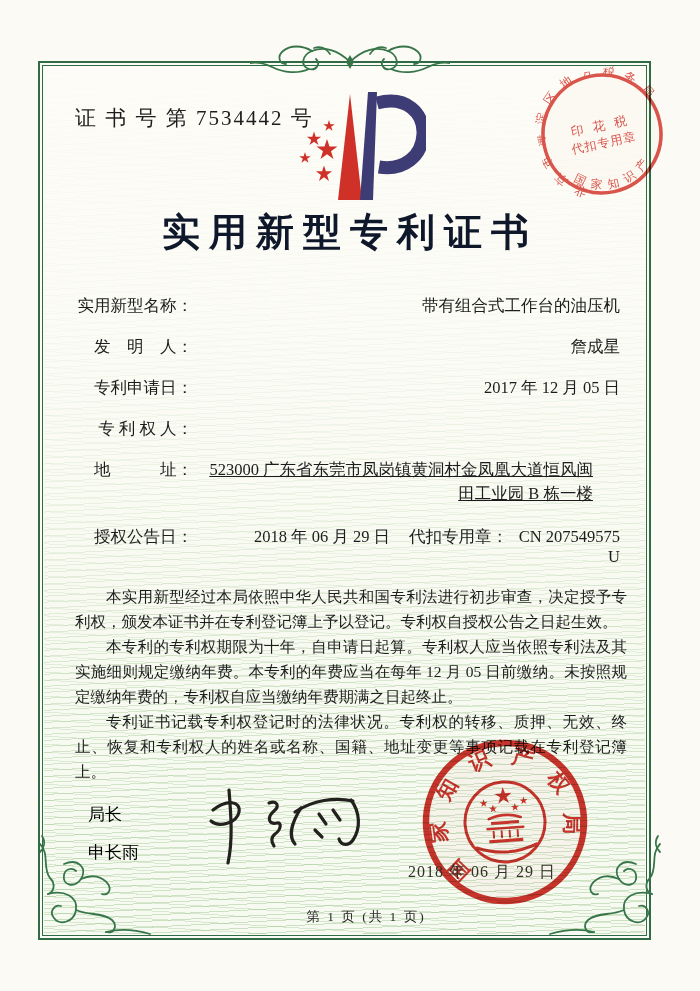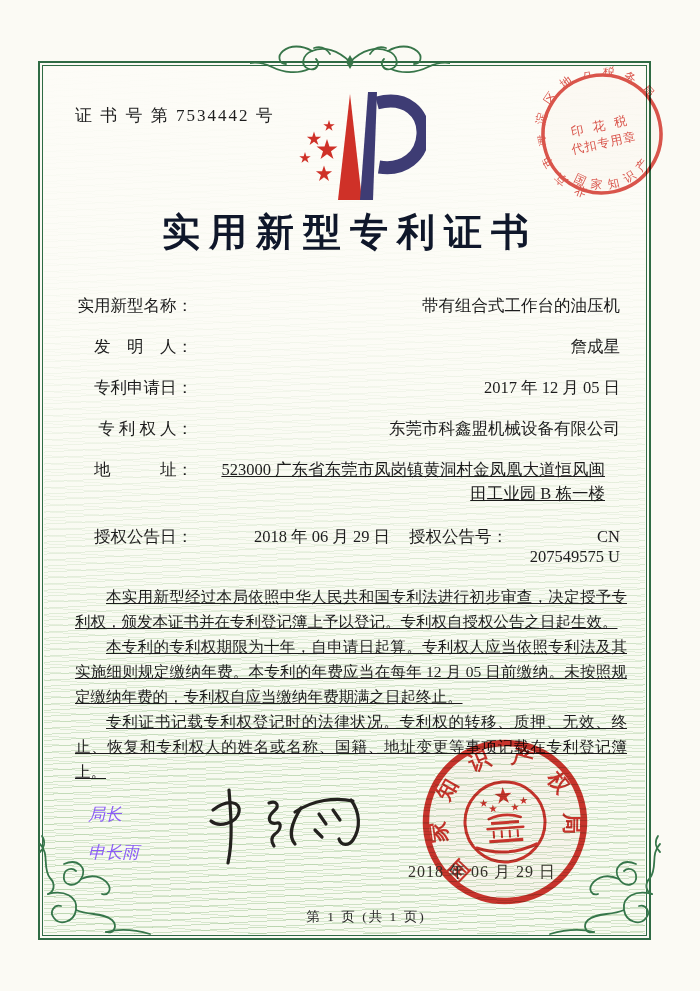--- a/index.html
+++ b/index.html
@@ -18,39 +18,39 @@
       linear-gradient(to bottom, rgba(253,252,247,.98) 0%, rgba(253,252,247,.88) 28%,
         rgba(251,251,244,.6) 52%, rgba(247,250,240,.22) 74%, rgba(245,249,238,0) 100%),
       repeating-linear-gradient(177deg, rgba(150,192,136,.45) 0 1px, rgba(255,255,255,0) 1px 6px),
       repeating-linear-gradient(183.5deg, rgba(150,192,136,.33) 0 1px, rgba(255,255,255,0) 1px 8px);
   }
   .ornament{position:absolute;pointer-events:none;}
   .orn-top{left:250px;top:42px;width:200px;height:40px;}
   .orn-bl{left:34px;top:834px;width:118px;height:108px;}
   .orn-br{left:548px;top:834px;width:118px;height:108px;}
   
-  .cert-no{position:absolute;left:75px;top:104px;font-size:17px;letter-spacing:2px;color:#1d1d1d;}
+  .cert-no{position:absolute;left:75px;top:104px;font-size:21px;letter-spacing:2px;color:#1d1d1d;}
   .logo{position:absolute;left:278px;top:90px;width:148px;height:118px;}
   .title{position:absolute;left:0;top:207px;width:100%;text-align:center;
     font-size:38px;font-weight:600;letter-spacing:9px;color:#0f172a;}
   
   .fields{position:absolute;left:75px;top:296px;width:545px;font-size:16.5px;line-height:20px;}
   .frow{display:flex;margin-bottom:21px;align-items:flex-start;text-align:right;}
   .flabel{flex:0 0 118px;white-space:nowrap;color:#1c1c1c;}
-  .fvalue{flex:1;color:#1c1c1c;margin-left:12px;}
+  .fvalue{flex:1;color:#1c1c1c;}
   .addr .fvalue{max-width:400px;line-height:24px;margin-top:-2px;text-decoration:underline;}
   .grant-row{display:flex;}
   .grant-left{display:flex;flex:0 0 315px;}
   .grant-right{display:flex;}
   
   .body-text{position:absolute;left:75px;top:584px;width:552px;
     font-size:15.5px;line-height:25px;text-align:justify;color:#1d1d1d;}
-  .body-text p{margin:0;text-indent:2em;text-decoration:underline;}
-  
-  .signer{position:absolute;left:88px;top:796px;font-size:17px;line-height:38px;color:#8b5cf6;font-style:italic;}
+  .body-text p{margin:0;text-indent:2em;}
+  
+  .signer{position:absolute;left:88px;top:796px;font-size:17px;line-height:38px;color:#000000;}
   .signature-svg{position:absolute;left:183px;top:770px;width:200px;height:100px;z-index:4;}
   .seal-svg{position:absolute;left:413px;top:730px;width:184px;height:184px;z-index:3;
     mix-blend-mode:multiply;opacity:.95;transform:rotate(-4deg);}
   .issue-date{position:absolute;left:408px;top:862px;z-index:5;font-size:16px;
     letter-spacing:1px;color:#33302a;}
   .tax-stamp{position:absolute;left:538px;top:70px;width:128px;height:128px;z-index:3;
     mix-blend-mode:multiply;opacity:.9;transform:rotate(-12deg);}
   .footer{position:absolute;left:16px;top:908px;width:100%;text-align:center;
     font-size:13.5px;letter-spacing:2px;color:#2a2a2a;}
   .seal-arc-text{font-family:"Liberation Serif","DejaVu Serif",serif;}
@@ -160,33 +160,32 @@
     <div class="frow">
       <span class="flabel">发　明　人：</span>
       <span class="fvalue">詹成星</span>
     </div>
     <div class="frow">
       <span class="flabel">专利申请日：</span>
       <span class="fvalue">2017 年 12 月 05 日</span>
     </div>
     <div class="frow">
       <span class="flabel">专 利 权 人：</span>
-      <span class="fvalue">东莞市科鑫盟机械设备有限公司</span>
     </div>
     <div class="frow addr">
       <span class="flabel">地　　　址：</span>
       <span class="fvalue">523000 广东省东莞市凤岗镇黄洞村金凤凰大道恒风闽田工业园 B 栋一楼</span>
     </div>
     <div class="frow grant-row">
       <span class="grant-left">
         <span class="flabel">授权公告日：</span>
         <span class="fvalue">2018 年 06 月 29 日</span>
       </span>
       <span class="grant-right">
-        <span class="flabel">授权公告号：</span>
+        <span class="flabel">代扣专用章：</span>
         <span class="fvalue">CN 207549575 U</span>
       </span>
     </div>
   </div>
 
   <div class="body-text">
     <p>本实用新型经过本局依照中华人民共和国专利法进行初步审查，决定授予专利权，颁发本证书并在专利登记簿上予以登记。专利权自授权公告之日起生效。</p>
     <p>本专利的专利权期限为十年，自申请日起算。专利权人应当依照专利法及其实施细则规定缴纳年费。本专利的年费应当在每年 12 月 05 日前缴纳。未按照规定缴纳年费的，专利权自应当缴纳年费期满之日起终止。</p>
     <p>专利证书记载专利权登记时的法律状况。专利权的转移、质押、无效、终止、恢复和专利权人的姓名或名称、国籍、地址变更等事项记载在专利登记簿上。</p>
   </div>

